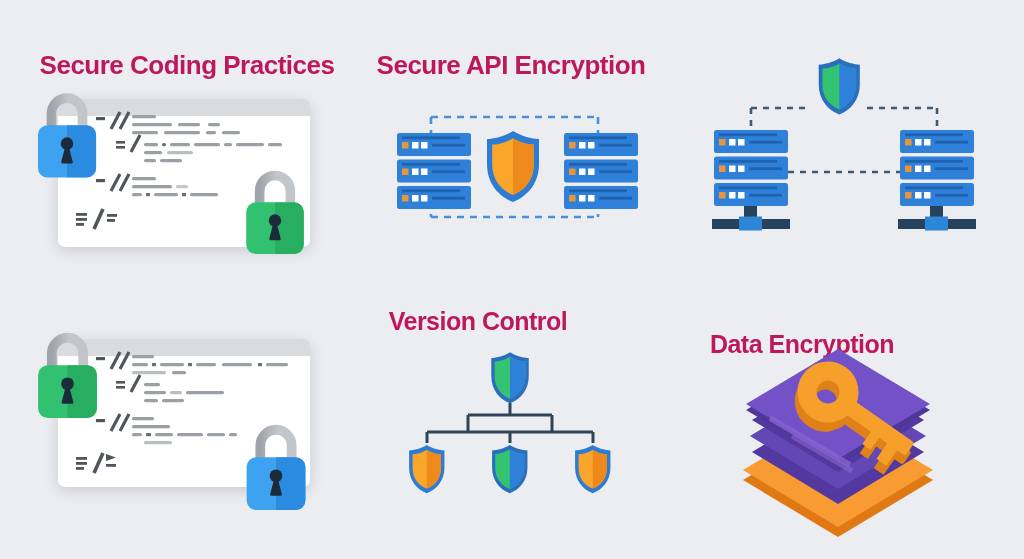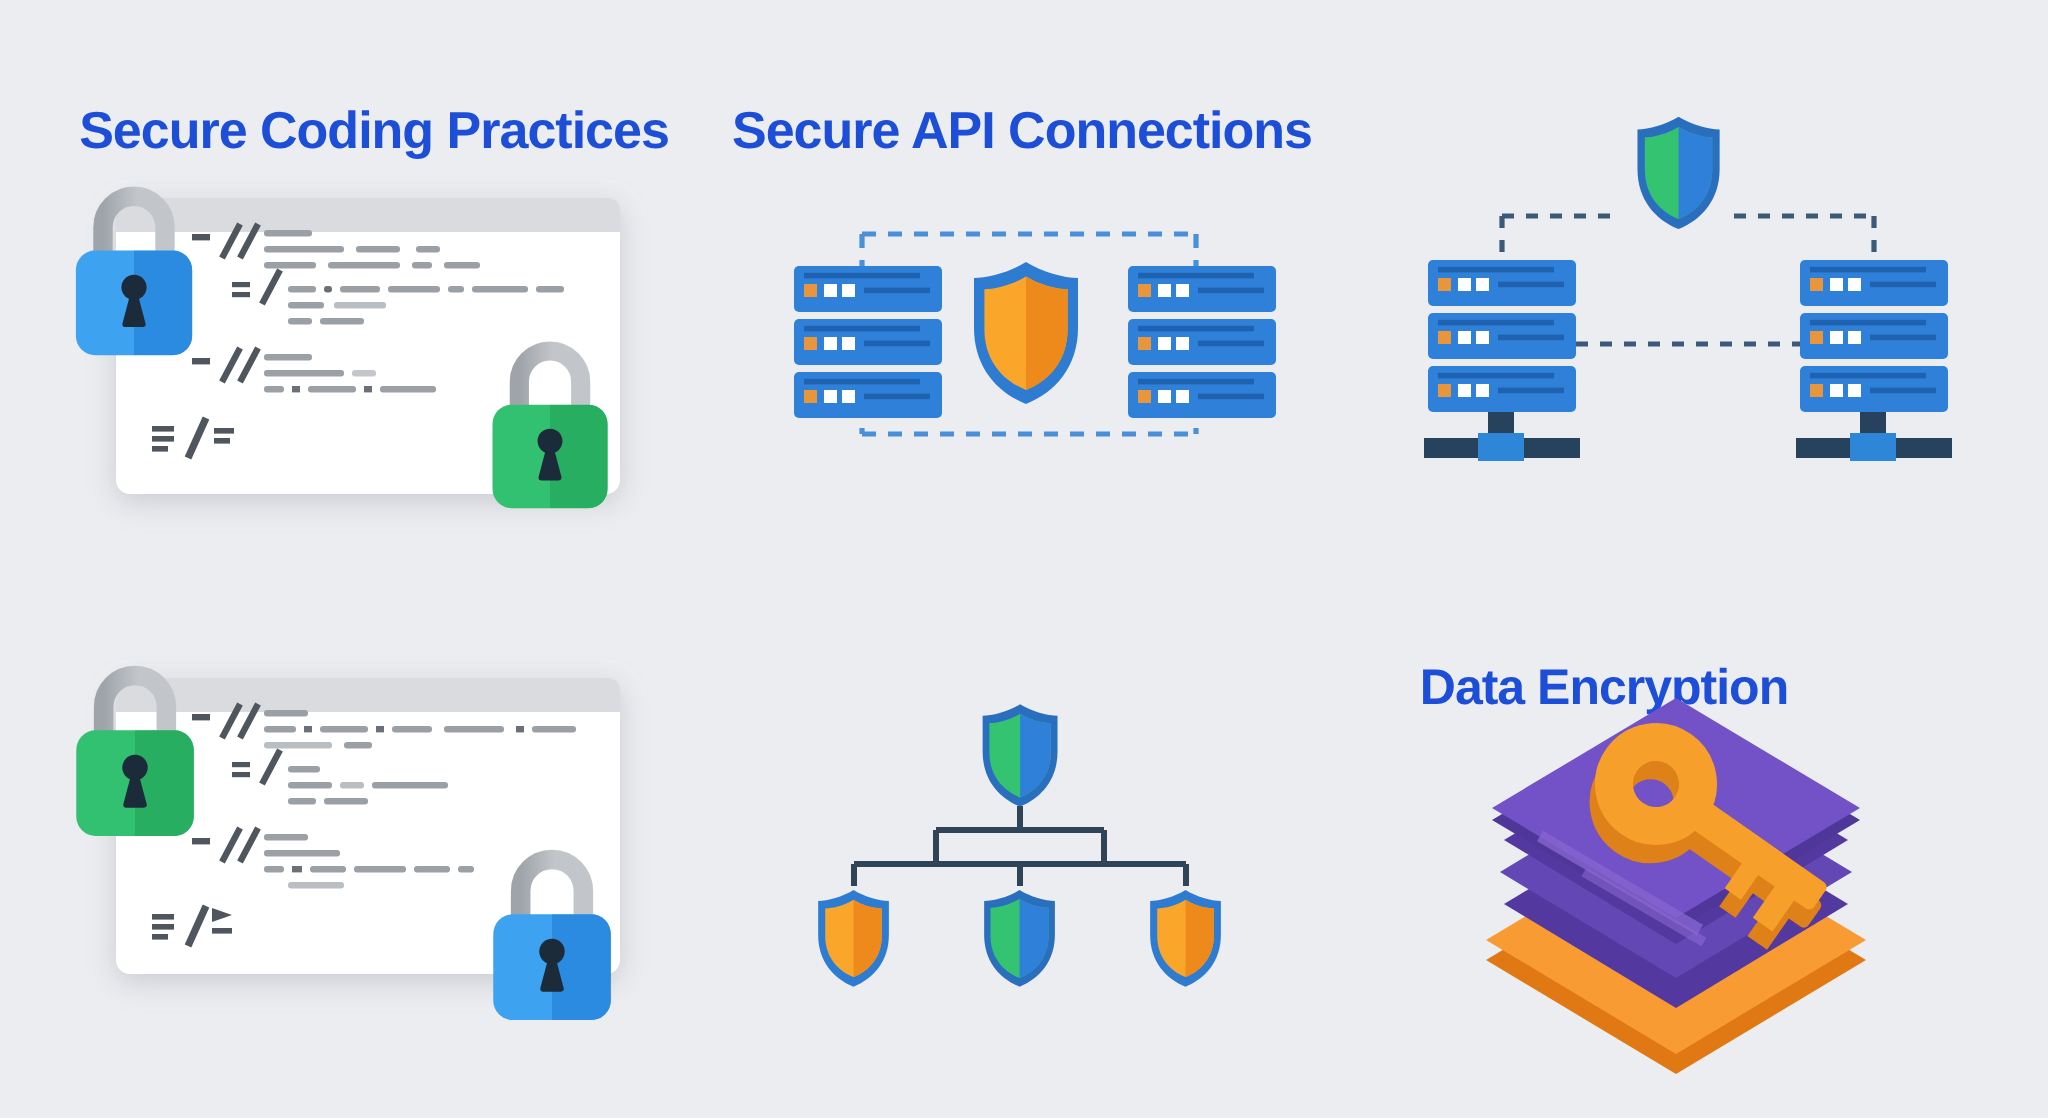--- a/index.html
+++ b/index.html
@@ -1,32 +1,33 @@
 <!DOCTYPE html>
 <html><head>
 <meta charset="utf-8">
 <style>
   html,body{margin:0;padding:0;background:#ECEDF0;}
   .canvas{position:relative;width:1024px;height:559px;background:#ECEDF0;overflow:hidden;
           font-family:"Liberation Sans",sans-serif;}
   .title{position:absolute;transform:translateX(-50%);white-space:nowrap;
-         font-weight:bold;color:#1d4ed8;letter-spacing:-0.5px;}
+         font-weight:bold;color:#be185d;letter-spacing:-0.5px;}
   .t-lg{font-size:26px;}
   .t-md{font-size:25px;}
   .abs{position:absolute;}
   svg{display:block;overflow:visible;}
   .card-shadow{filter:drop-shadow(0 4px 7px rgba(110,120,135,.28));}
 </style>
 </head>
 <body>
 
 <div class="canvas">
 
   <div class="title t-lg" style="left:187px;top:50px;">Secure Coding Practices</div>
-  <div class="title t-lg" style="left:511px;top:50px;">Secure API Connections</div>
+  <div class="title t-lg" style="left:511px;top:50px;">Secure API Encryption</div>
+  <div class="title t-md" style="left:478px;top:307px;">Version Control</div>
   <div class="title t-md" style="left:802px;top:305px;margin-top:25px;">Data Encryption</div>
 
   <svg class="abs card-shadow" style="left:58px;top:99px;" width="252" height="150" viewBox="0 0 252 150">
     <rect x="0" y="10" width="252" height="138" rx="7" fill="#FFFFFF"></rect>
     <path d="M0 17 L0 7 Q0 0 7 0 L245 0 Q252 0 252 7 L252 17 Z" fill="#D9DBDE"></path>
     <g fill="#9BA0A6">
 
       <rect x="38" y="18" width="9" height="3.2" fill="#50565E"></rect>
       <path d="M53 30 L62 13 M62 30 L71 13" stroke="#50565E" stroke-width="3.2" fill="none"></path>
       <rect x="74" y="16" width="24" height="3.2" rx="1.5"></rect>

